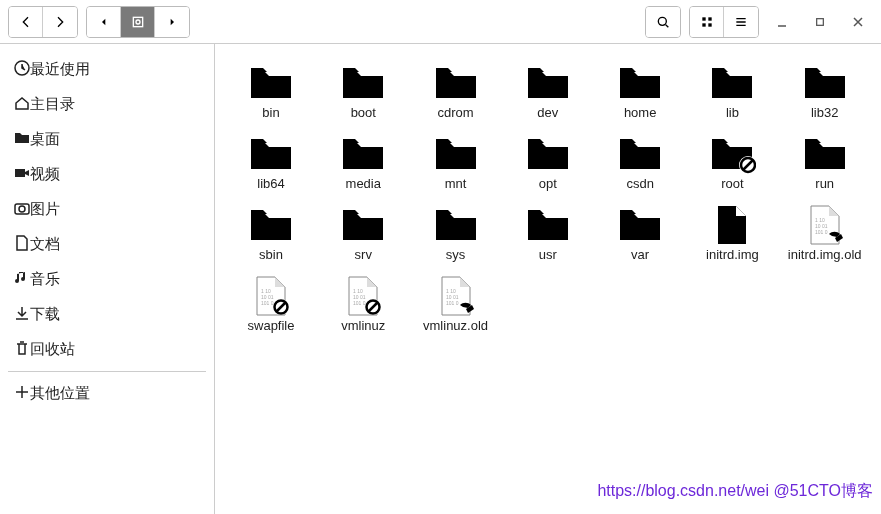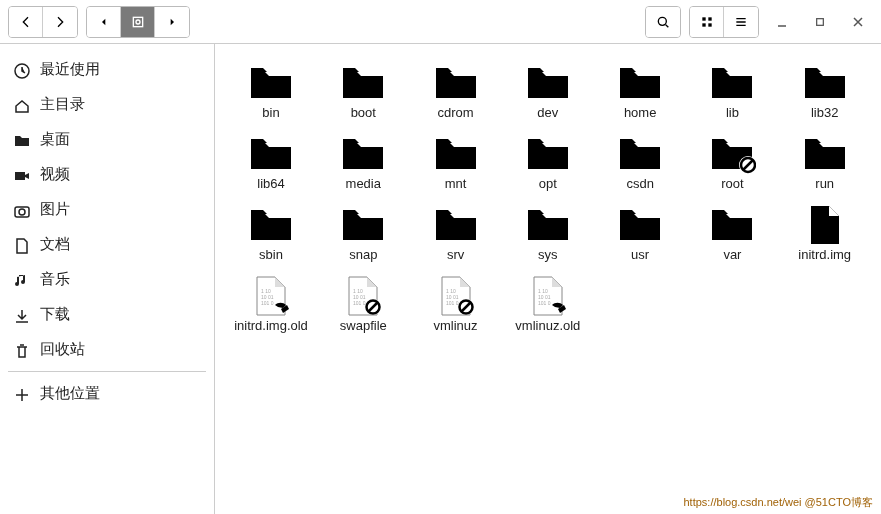--- a/index.html
+++ b/index.html
@@ -9,31 +9,31 @@
 .btngrp { display: flex; border: 1px solid #bbb; border-radius: 4px; overflow: hidden; }
 .btn { width: 34px; height: 30px; display: flex; align-items: center; justify-content: center; background: #fff; border: none; border-right: 1px solid #ccc; cursor: pointer; }
 .btn:last-child { border-right: none; }
 .btn.selected { background: #7a7a7a; color: #fff; }
 .btn svg { width: 16px; height: 16px; }
 .spacer { flex: 1; }
 .winctrl { width: 30px; height: 30px; display: flex; align-items: center; justify-content: center; cursor: pointer; color: #555; }
 
 .body { display: flex; height: calc(514px - 44px); }
 .sidebar { width: 215px; border-right: 1px solid #ccc; display: flex; flex-direction: column; padding-top: 8px; }
-.sidebar-item { display: flex; align-items: flex-end; gap: 10px; padding: 8px 14px; cursor: pointer; font-size: 15px; }
+.sidebar-item { display: flex; align-items: flex-start; padding: 8px 14px; cursor: pointer; font-size: 15px; }
 .sidebar-item .ico { width: 16px; display: flex; align-items: center; justify-content: center; }
 .sidebar-sep { height: 1px; background: #ccc; margin: 4px 8px; }
 
 .content { flex: 1; padding: 14px 10px; overflow: auto; }
 .grid { display: grid; grid-template-columns: repeat(7, 1fr); gap: 4px 0; }
 .file { display: flex; flex-direction: column; align-items: center; gap: 2px; padding: 4px; cursor: pointer; width: 92px; }
 .file .ficon { width: 48px; height: 42px; display: flex; align-items: center; justify-content: center; position: relative; }
 .file .label { font-size: 13px; line-height: 1.15; word-break: break-word; max-width: 80px; }
 
-.watermark { position: fixed; bottom: 4px; right: 8px; font-size: 11px; color: #a16207; }
+.watermark { position: fixed; bottom: 12px; right: 8px; font-size: 16px; color: #6d28d9; }
 </style>
 </head>
 <body>
 
 <div class="toolbar">
   <div class="btngrp">
     <button class="btn">
         <svg viewBox="0 0 24 24">
           <path fill="none" stroke="currentColor" stroke-width="2" d="M15 5l-7 7 7 7"></path>
         </svg>
@@ -327,29 +327,20 @@
           </div>
           <div class="label">sbin</div>
         </div>
         <div class="file">
           <div class="ficon">
             <svg width="48" height="42" viewBox="0 0 48 42">
               <path fill="#000" d="M4 10h14l4 4h22v22H4z"></path>
               <path fill="#000" d="M4 6h12l4 4H4z"></path>
             </svg>
           </div>
-          <div class="label">snap</div>
-        </div>
-        <div class="file">
-          <div class="ficon">
-            <svg width="48" height="42" viewBox="0 0 48 42">
-              <path fill="#000" d="M4 10h14l4 4h22v22H4z"></path>
-              <path fill="#000" d="M4 6h12l4 4H4z"></path>
-            </svg>
-          </div>
           <div class="label">srv</div>
         </div>
         <div class="file">
           <div class="ficon">
             <svg width="48" height="42" viewBox="0 0 48 42">
               <path fill="#000" d="M4 10h14l4 4h22v22H4z"></path>
               <path fill="#000" d="M4 6h12l4 4H4z"></path>
             </svg>
           </div>
           <div class="label">sys</div>

